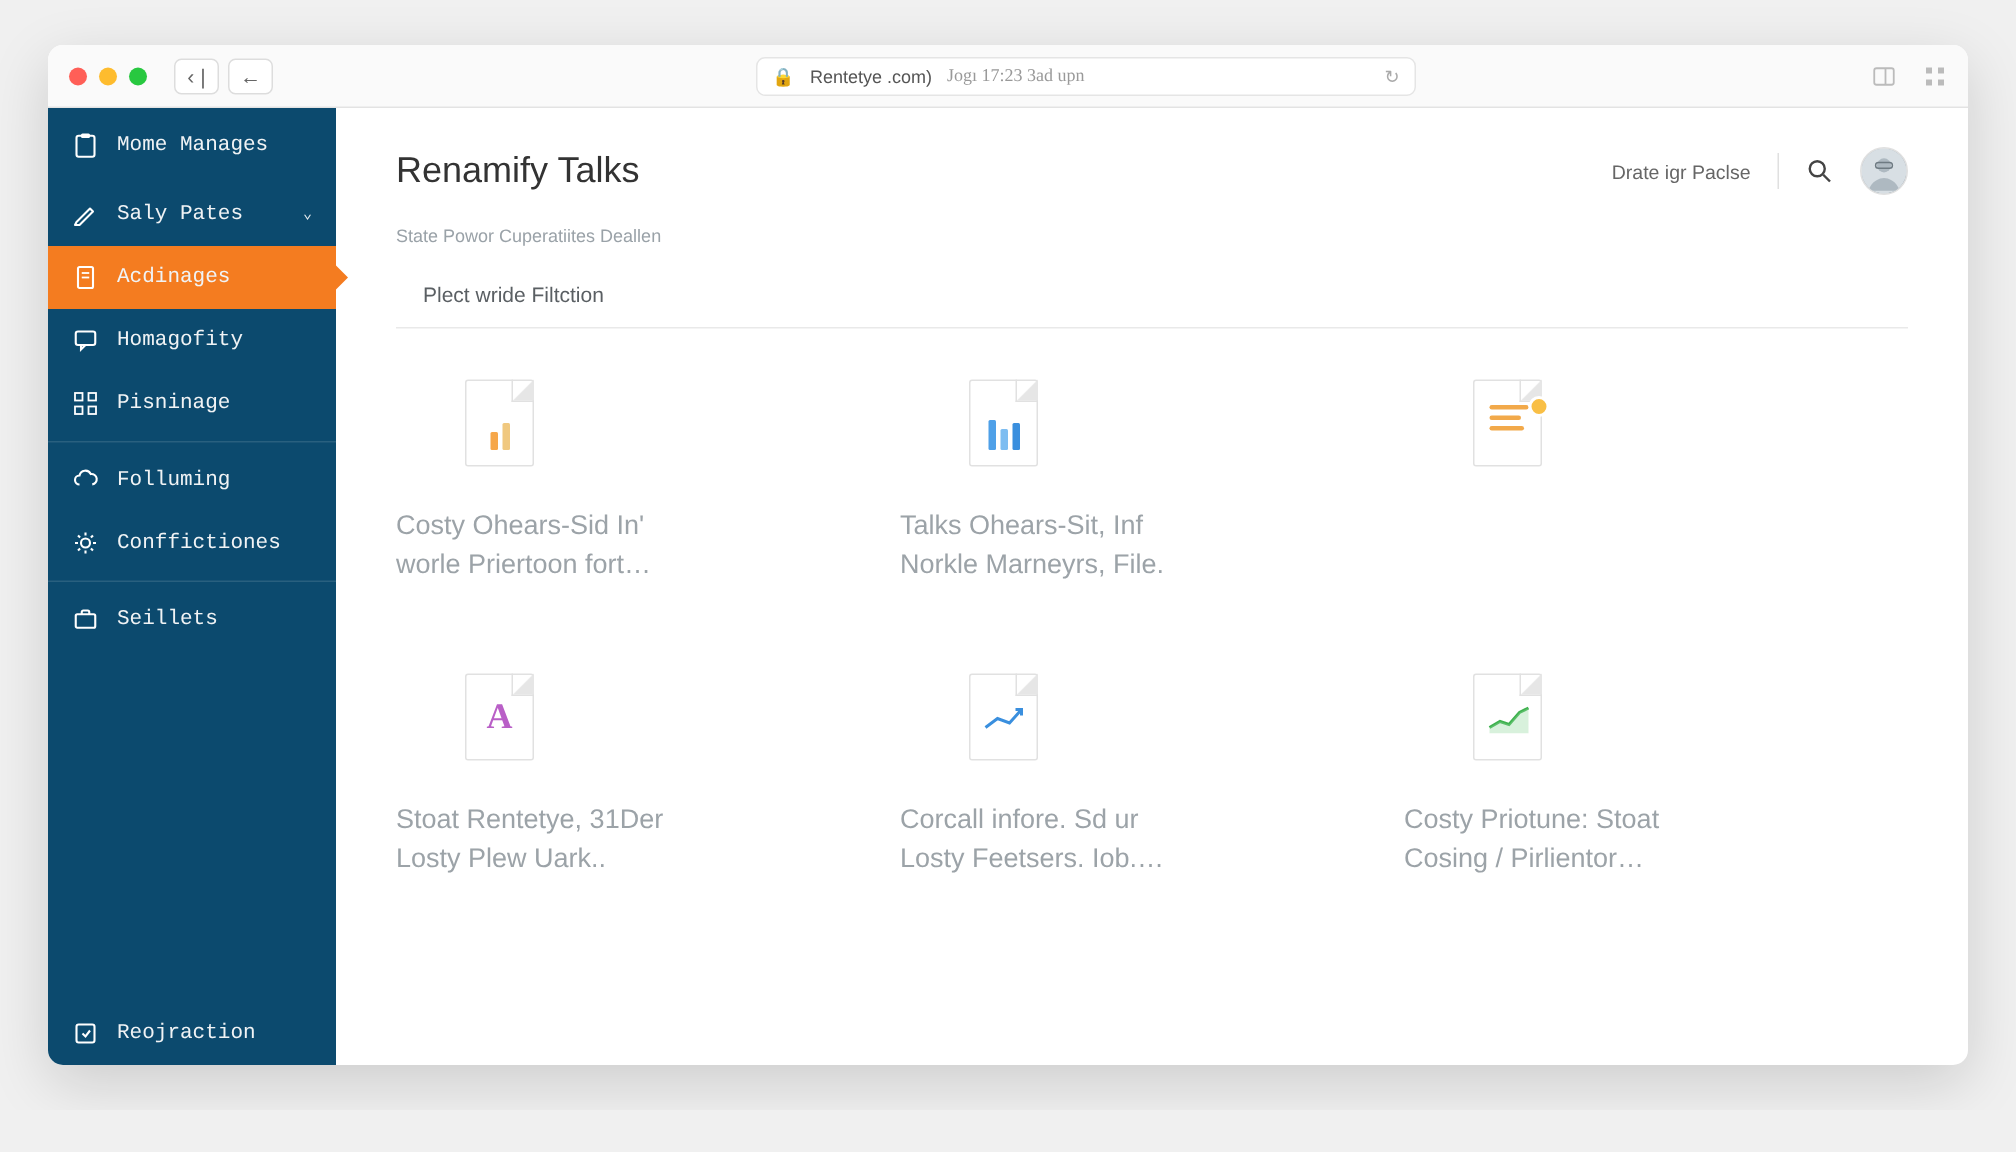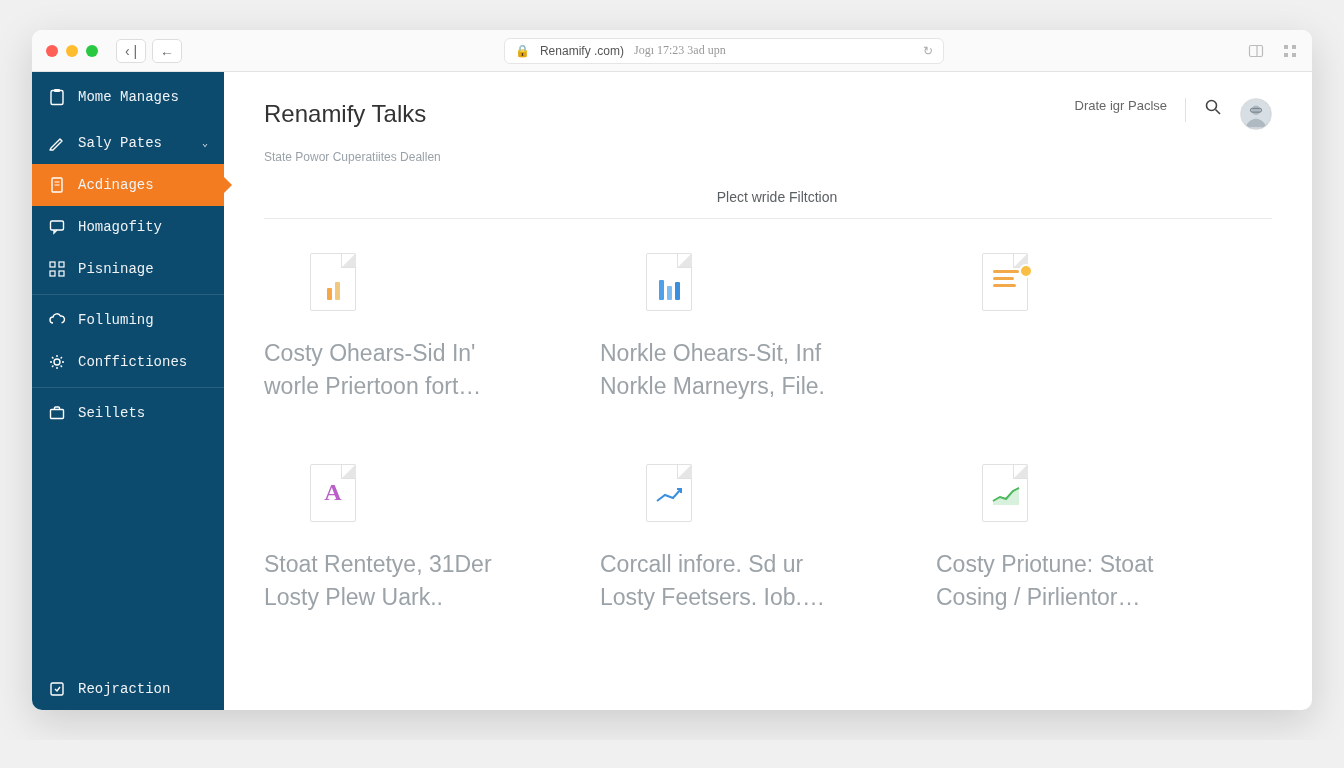--- a/index.html
+++ b/index.html
@@ -75,33 +75,33 @@
   content: ""; position: absolute; right: -8px; top: 50%; transform: translateY(-50%);
   border-top: 8px solid transparent; border-bottom: 8px solid transparent;
   border-left: 8px solid #f47c20;
 }
 .sb-sep { height: 1px; background: rgba(255,255,255,0.12); margin: 4px 0; }
 .sb-spacer { flex: 1; }
 .sb-chevron { margin-left: auto; font-size: 10px; color: #e8edf0; }
 .main { flex: 1; padding: 26px 40px 10px 40px; overflow: auto; }
 .main-head { display: flex; align-items: center; justify-content: space-between; margin-bottom: 20px; }
 .page-title { font-size: 24px; font-weight: 400; color: #333; }
-.head-right { display: flex; gap: 18px; }
+.head-right { display: flex; align-items: center; gap: 18px; }
 .head-link { font-size: 13px; color: #666; cursor: pointer; }
 .head-sep { width: 1px; height: 24px; background: #e0e0e0; }
 .search-btn { width: 18px; height: 18px; }
 .avatar {
   width: 32px; height: 32px; border-radius: 50%; background: linear-gradient(135deg,#cdd6dc,#a9b5bd);
   display: flex; align-items: center; justify-content: center; overflow: hidden;
   border: 1px solid #e0e0e0;
 }
 .avatar svg { width: 100%; height: 100%; }
 .subtitle { font-size: 12px; color: #9aa2a8; margin-top: 14px; margin-bottom: 14px; }
 .filter-row {
-  border-bottom: 1px solid #e9e9e9; padding: 10px 0 12px 18px; text-align: center;
+  border-bottom: 1px solid #e9e9e9; padding: 10px 0 12px 18px;
 }
 .filter-label { font-size: 14px; color: #5a5f63; }
 .grid {
   display: grid; grid-template-columns: repeat(3, 1fr);
   column-gap: 40px; row-gap: 60px; margin-top: 34px;
   padding-right: 40px;
 }
 .card { cursor: pointer; }
 .doc-icon {
   width: 46px; height: 58px; margin: 0 0 26px 46px; position: relative;
@@ -129,21 +129,21 @@
 .lines-badge {
   position: absolute; right: -6px; top: 10px; width: 14px; height: 14px;
   border-radius: 50%; background: #f9bf45; border: 2px solid #fff;
 }
 .letter-inner {
   position: absolute; inset: 0; display: flex; align-items: center; justify-content: center;
   font-size: 24px; font-weight: 600; color: #b95fc7; font-family: Georgia, serif;
 }
 .trend-inner { position: absolute; left: 8px; right: 8px; bottom: 12px; }
 .card-title {
-  font-size: 23px; color: #9ca3a8; line-height: 1.45; font-weight: 400;
+  font-size: 18px; color: #9ca3a8; line-height: 1.45; font-weight: 400;
   max-width: 260px;
 }
 </style>
 </head>
 <body>
 
 <div class="window">
 
   <div class="titlebar">
     <div class="traffic-lights">
@@ -151,21 +151,21 @@
       <span class="tl-min"></span>
       <span class="tl-max"></span>
     </div>
     <div class="nav-btns">
       <div class="nav-btn">‹ |</div>
       <div class="nav-btn">←</div>
     </div>
     <div class="addr-bar-wrap">
       <div class="addr-bar">
         <span class="lock">🔒</span>
-        <span>Renamify .com)</span>
+        <span>Rentetye .com)</span>
         <span class="timestamp">Jogı 17:23 3ad upn</span>
         <span class="refresh">↻</span>
       </div>
     </div>
     <div class="tb-right">
       <div class="tb-icon">
         <svg viewBox="0 0 16 16" width="16" height="16">
             <rect x="1.5" y="2.5" width="13" height="11" rx="1.5" fill="none" stroke="#bbb" stroke-width="1.2"></rect>
             <line x1="9" y1="2.5" x2="9" y2="13.5" stroke="#bbb" stroke-width="1.2"></line>
           </svg>
@@ -327,21 +327,21 @@
 
         <div class="card">
           <div class="doc-icon">
             <div class="doc-inner">
                 <span class="bar b-blue1"></span>
                 <span class="bar b-blue2"></span>
                 <span class="bar b-blue3"></span>
               </div>
           </div>
           <div class="card-title">
-            <span>Norkle Ohears-Sit, Inf</span><br><span>Norkle Marneyrs, File.</span>
+            <span>Talks Ohears-Sit, Inf</span><br><span>Norkle Marneyrs, File.</span>
           </div>
         </div>
 
         <div class="card">
           <div class="doc-icon">
             <div class="lines-inner">
                 <span></span>
                 <span></span>
                 <span></span>
               </div>

